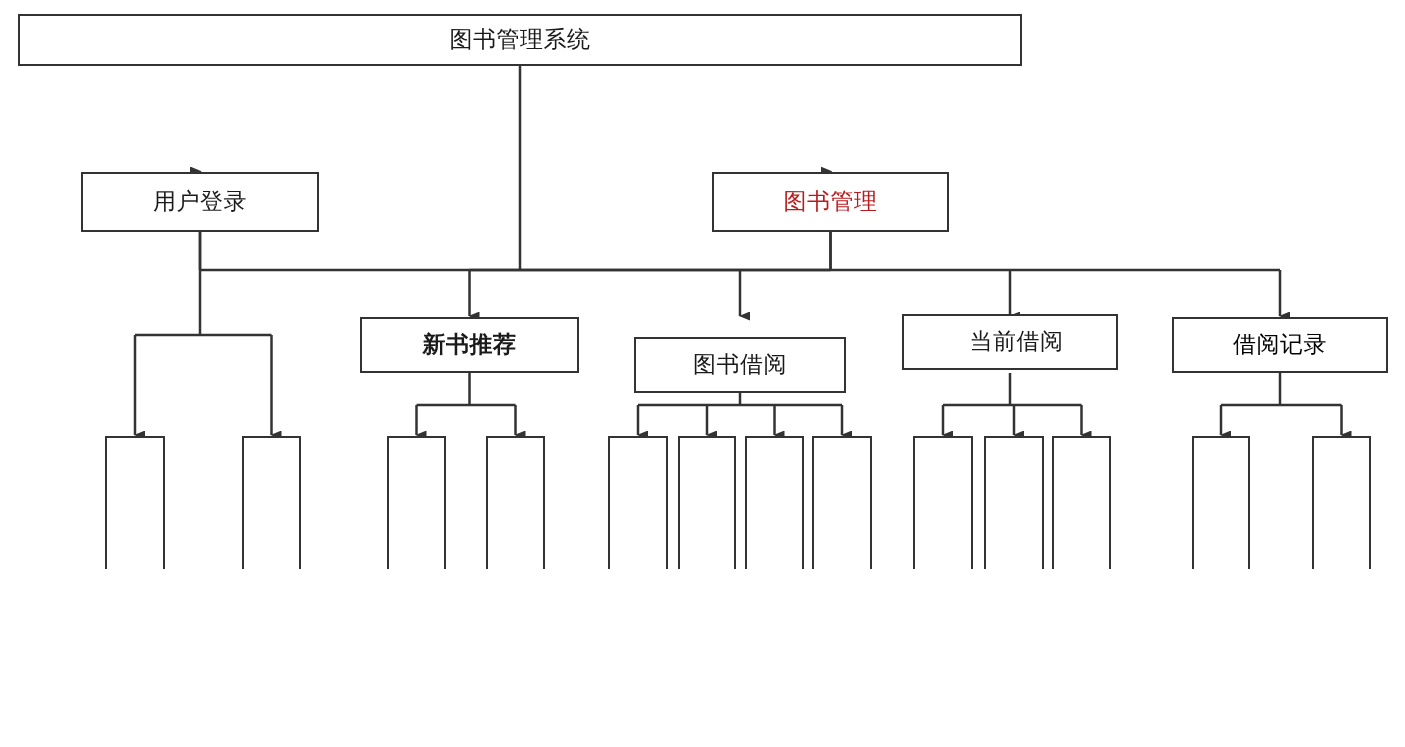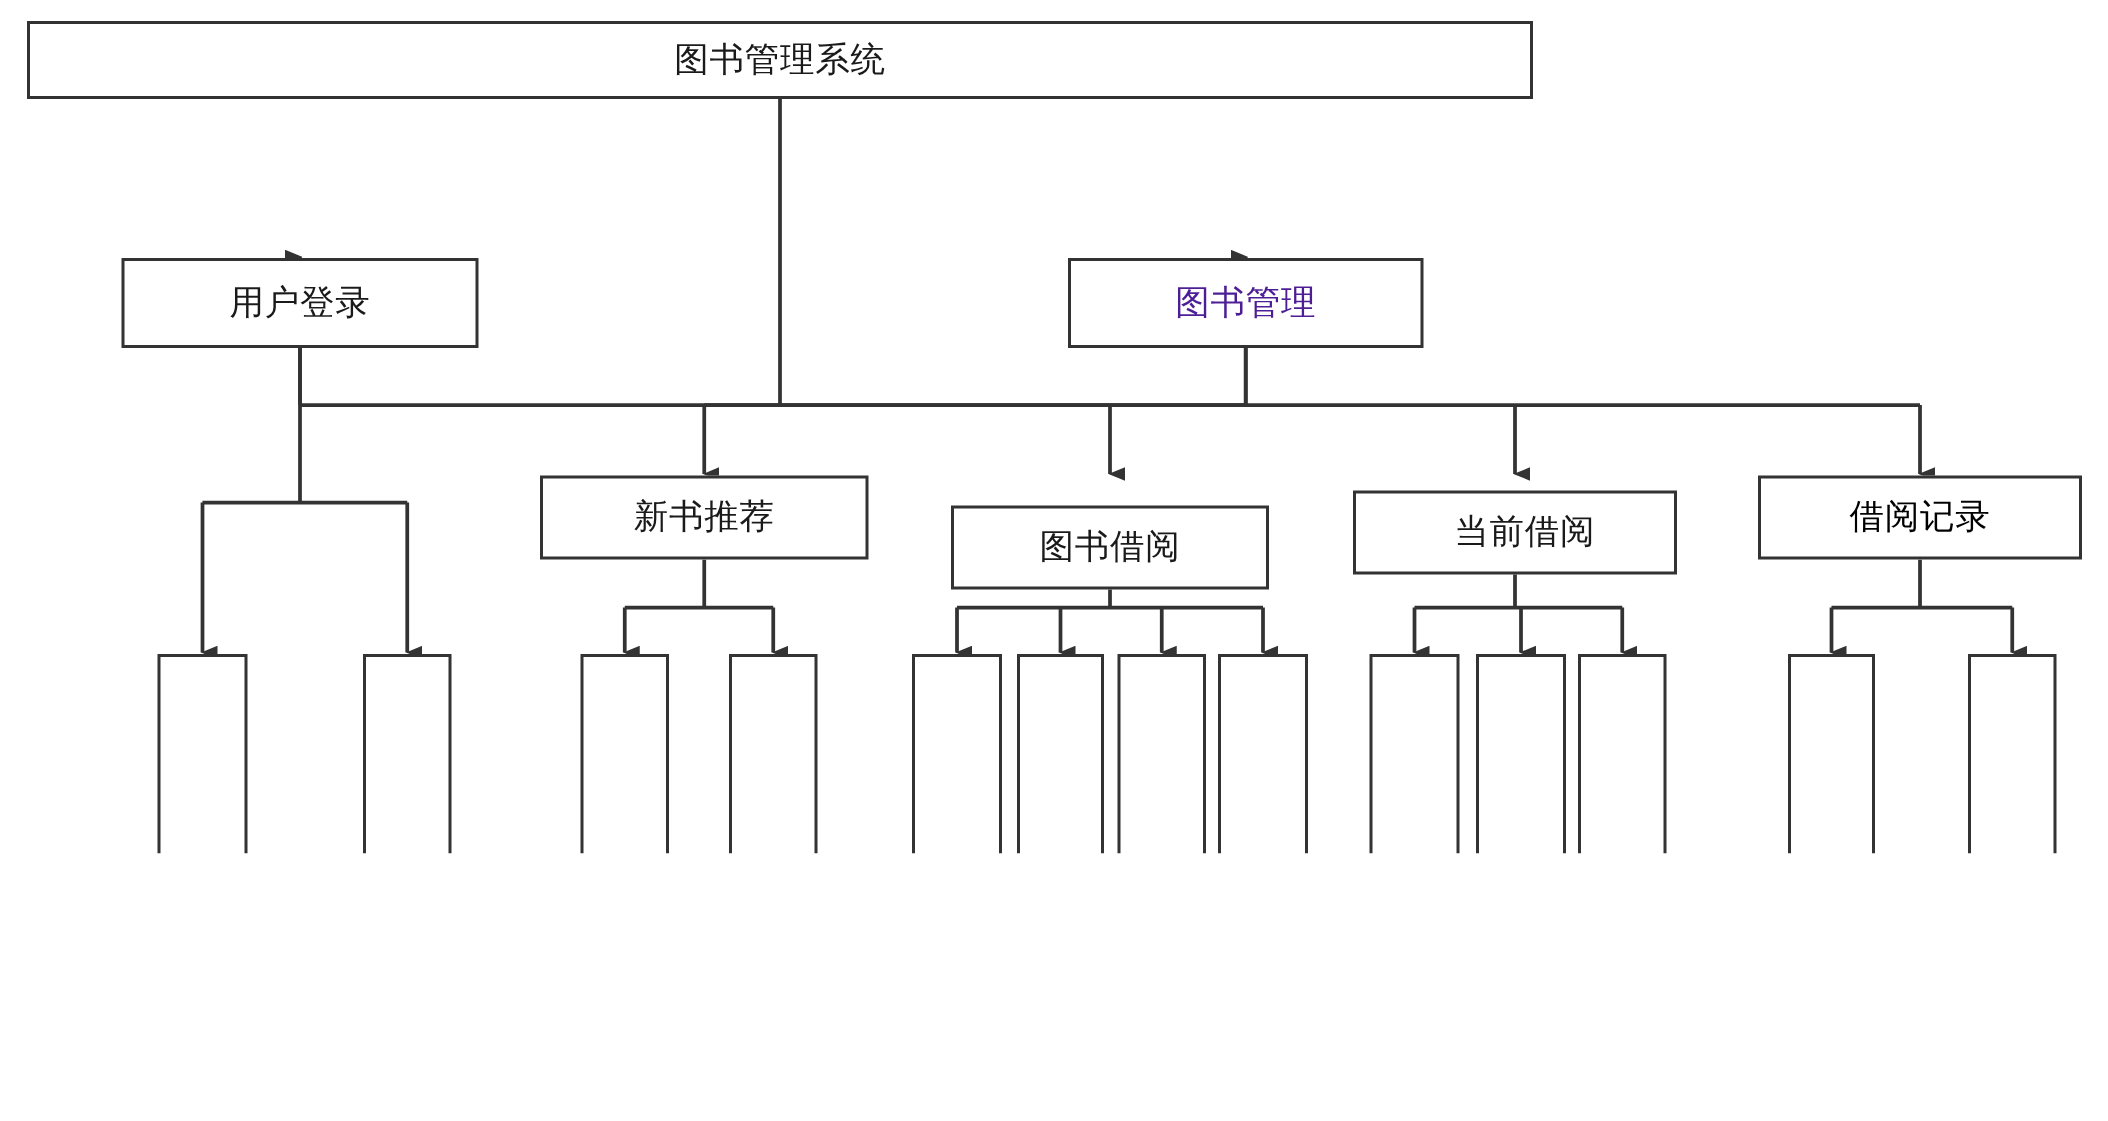--- a/index.html
+++ b/index.html
@@ -111,29 +111,29 @@
       </g>
   </svg>
   <div id="node-layer">
       <div class="node horiz" style="left: 18px; top: 14px; width: 1004px; height: 52px; border-color: rgb(51, 51, 51); background: rgb(255, 255, 255);">
         <span class="node-label" style="color: rgb(26, 26, 26);">图书管理系统</span>
       </div>
       <div class="node horiz" style="left: 81px; top: 172px; width: 238px; height: 60px; border-color: rgb(51, 51, 51); background: rgb(255, 255, 255);">
         <span class="node-label" style="color: rgb(26, 26, 26);">用户登录</span>
       </div>
       <div class="node horiz" style="left: 712px; top: 172px; width: 237px; height: 60px; border-color: rgb(51, 51, 51); background: rgb(255, 255, 255);">
-        <span class="node-label" style="color: #4c1d95;">图书管理</span>
+        <span class="node-label" style="color: #b91c1c;">图书管理</span>
       </div>
       <div class="node horiz" style="left: 360px; top: 317px; width: 219px; height: 56px; border-color: rgb(51, 51, 51); background: rgb(255, 255, 255);">
-        <span class="node-label" style="color: rgb(26, 26, 26);">新书推荐</span>
+        <span class="node-label" style="color: rgb(26, 26, 26); font-weight: bold;">新书推荐</span>
       </div>
       <div class="node horiz" style="left: 634px; top: 317px; width: 212px; height: 56px; border-color: rgb(51, 51, 51); background: rgb(255, 255, 255); margin-top: 20px;">
         <span class="node-label" style="color: rgb(26, 26, 26);">图书借阅</span>
       </div>
-      <div class="node horiz" style="left: 902px; top: 327px; width: 216px; height: 56px; border-color: rgb(51, 51, 51); background: rgb(255, 255, 255); padding-left: 13px;">
+      <div class="node horiz" style="left: 902px; top: 314px; width: 216px; height: 56px; border-color: rgb(51, 51, 51); background: rgb(255, 255, 255); padding-left: 13px;">
         <span class="node-label" style="color: rgb(26, 26, 26);">当前借阅</span>
       </div>
       <div class="node horiz" style="left: 1172px; top: 317px; width: 216px; height: 56px; border-color: rgb(51, 51, 51); background: rgb(255, 255, 255);">
         <span class="node-label" style="color: #000000;">借阅记录</span>
       </div>
       <div class="node vert" style="left: 105px; top: 436px; width: 60px; height: 304px; border-color: rgb(51, 51, 51); background: rgb(255, 255, 255);">
         <span class="node-label" style="color: rgb(26, 26, 26);">用户登录</span>
       </div>
       <div class="node vert" style="left: 242px; top: 436px; width: 59px; height: 304px; border-color: rgb(51, 51, 51); background: rgb(255, 255, 255);">
         <span class="node-label" style="color: rgb(26, 26, 26);">注销登录</span>

